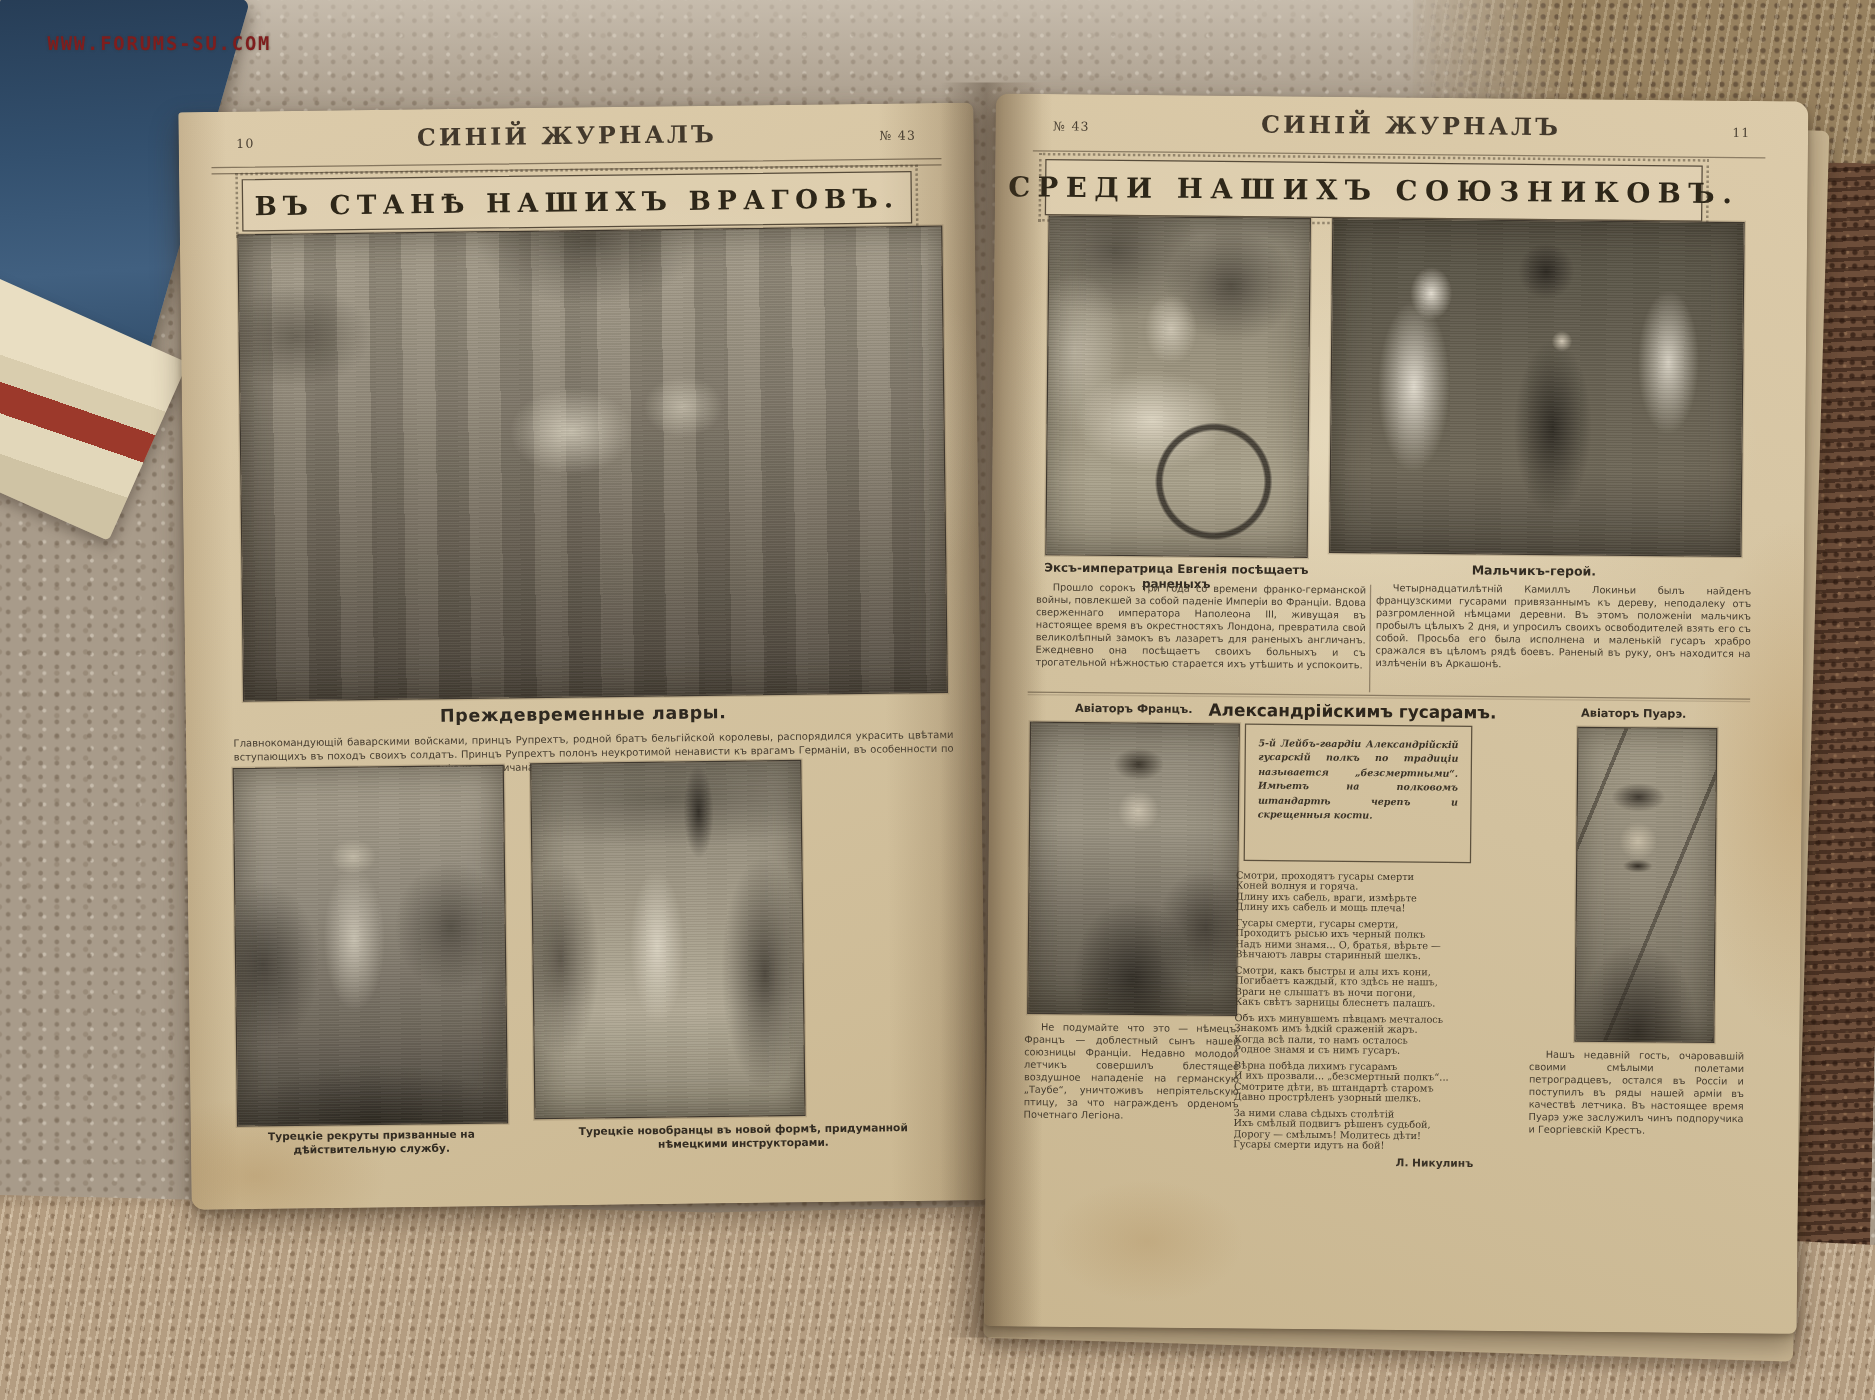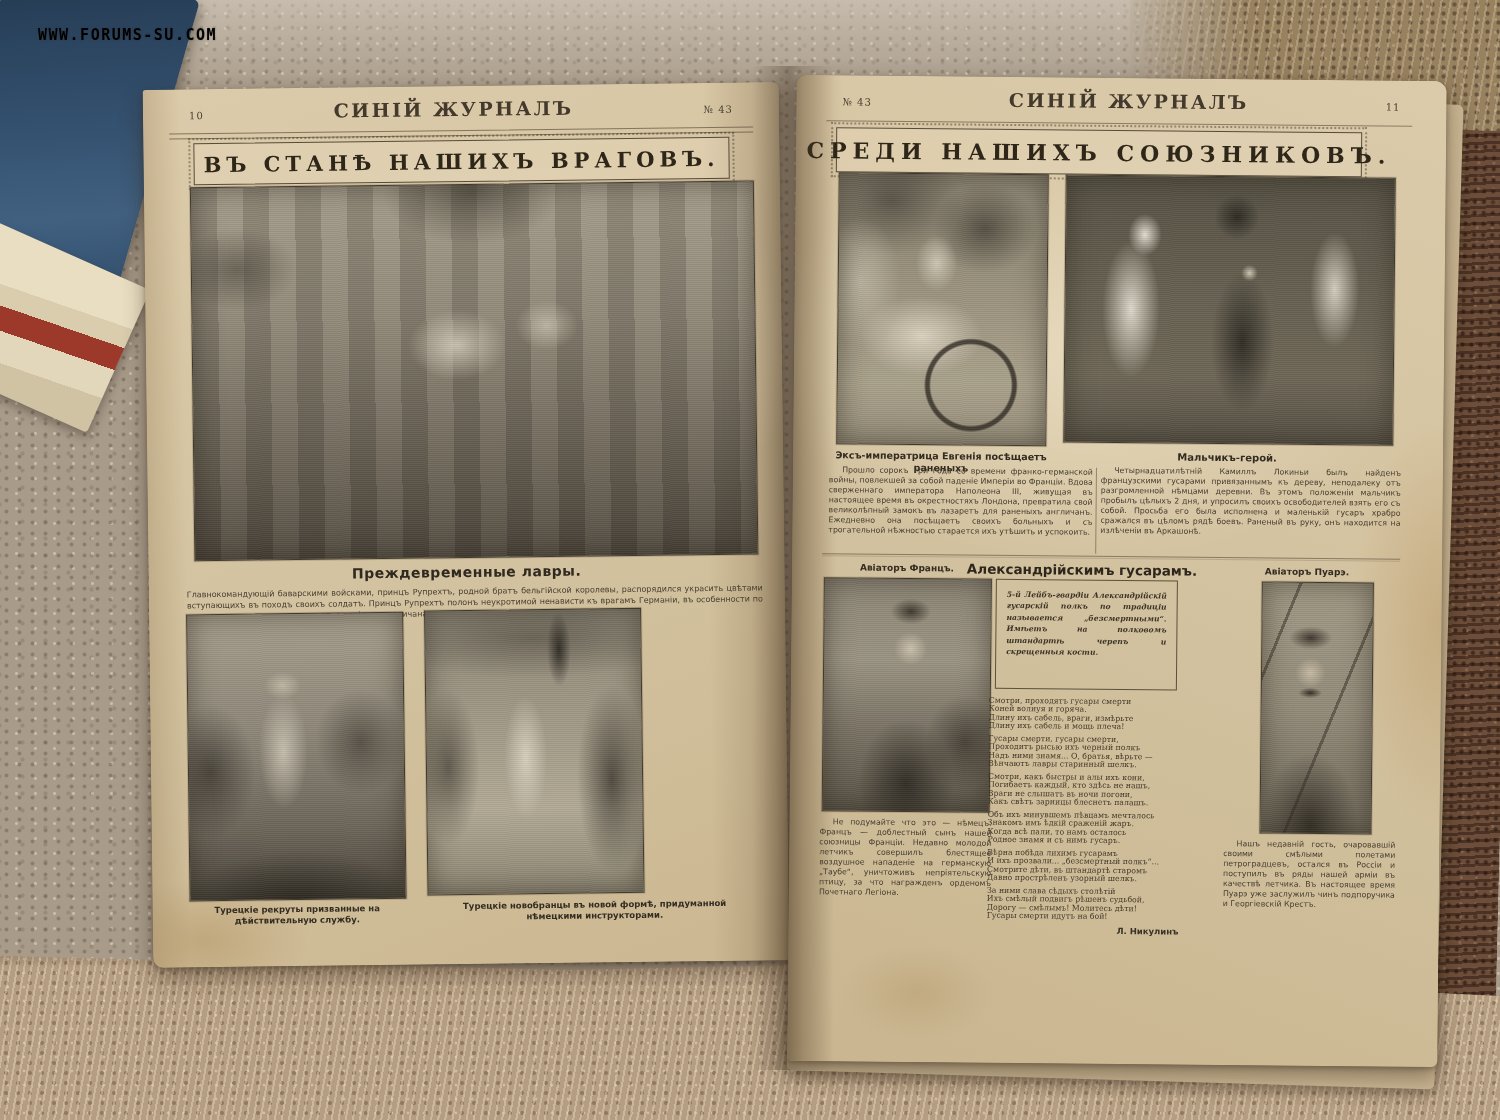--- a/index.html
+++ b/index.html
@@ -168,21 +168,21 @@
   .signature{margin:2px 0 0 0;text-align:right;font:bold 8.5px "DejaVu Sans",sans-serif;color:#3a3226;}
   .txt-franz{left:30px;top:742px;width:172px;}
   .txt-poiret{left:434px;top:760px;width:172px;}
 
   
   .fold-shadow{position:absolute;left:752px;top:66px;width:82px;height:1004px;z-index:4;
     background:linear-gradient(90deg, rgba(66,50,34,0) 0%, rgba(66,50,34,.36) 45%, rgba(88,68,46,.22) 62%, rgba(66,50,34,0) 100%);}
   .vignette{position:absolute;inset:0;z-index:5;pointer-events:none;
     background:radial-gradient(145% 125% at 50% 45%, rgba(0,0,0,0) 68%, rgba(48,34,20,.2) 100%);}
   .watermark{position:absolute;left:38px;top:26px;z-index:6;
-    font:bold 15px "DejaVu Sans Mono","Liberation Mono",monospace;letter-spacing:1.5px;color:#000000;
+    font:bold 15px "DejaVu Sans Mono","Liberation Mono",monospace;letter-spacing:1.5px;color:#7f1d1d;
     text-shadow:0 0 2px rgba(60,50,40,.45);}
 </style>
 </head>
 <body>
 
 <div class="scene">
   <div class="fabric-back"></div>
   <div class="fabric-topright"></div>
   <div class="fabric-right"></div>
   <div class="fabric-bottom"></div>

